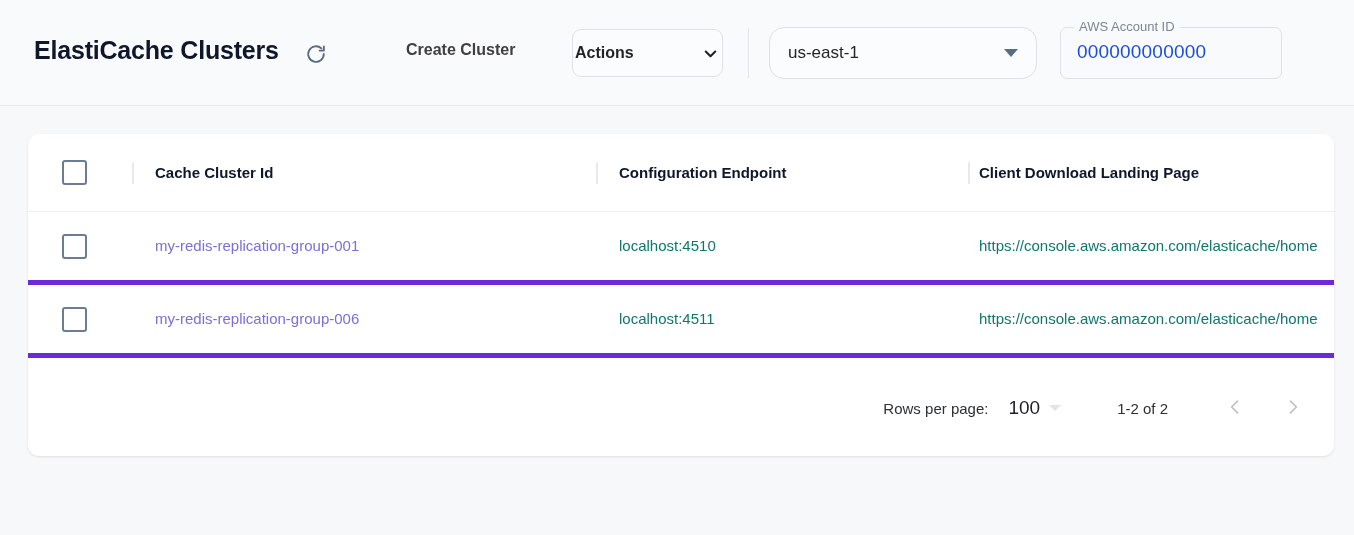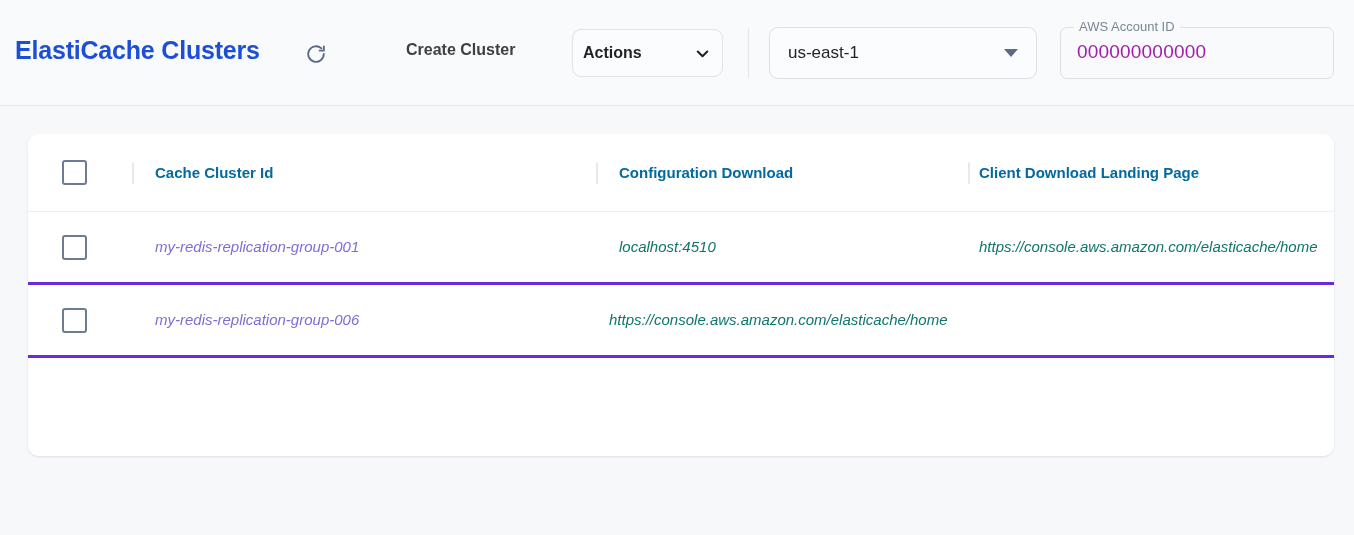--- a/index.html
+++ b/index.html
@@ -21,25 +21,25 @@
   .topbar {
     position: absolute;
     left: 0; top: 0;
     width: 1354px;
     height: 106px;
     background: #f9fafb;
     border-bottom: 1px solid #e6e8ec;
   }
   .page-title {
     position: absolute;
-    left: 15px; top: 36px;
+    left: 34px; top: 36px;
     font-size: 25px;
     font-weight: bold;
     letter-spacing: -0.2px;
-    color: #1d4ed8;
+    color: #0f172a;
     white-space: nowrap;
   }
   .refresh-btn {
     position: absolute;
     left: 300px; top: 38px;
     width: 32px; height: 32px;
     display: flex; align-items: center; justify-content: center;
     background: transparent;
     border: none;
     padding: 0;
@@ -64,21 +64,21 @@
   .actions-btn {
     position: absolute;
     left: 572px; top: 29px;
     width: 151px; height: 48px;
     border: 1px solid #dfe2e6;
     border-radius: 9px;
     background: #fbfcfd;
     display: flex;
     align-items: center;
     cursor: pointer;
-    padding: 0 10px;
+    padding: 0 2px;
     font-family: "Liberation Sans", sans-serif;
   }
   .actions-btn .lbl {
     font-size: 16px;
     font-weight: bold;
     color: #1f2328;
     white-space: nowrap;
   }
   .actions-btn .chev {
     margin-left: auto;
@@ -91,21 +91,21 @@
     left: 748px; top: 28px;
     width: 1px; height: 50px;
     background: #e2e5e9;
   }
 
   .region-select {
     position: absolute;
     left: 769px; top: 27px;
     width: 268px; height: 52px;
     border: 1px solid #dde0e4;
-    border-radius: 9px;
+    border-radius: 15px;
     background: #fbfcfd;
     display: flex;
     align-items: center;
     padding: 0 18px;
     cursor: pointer;
   }
   .region-select .val {
     font-size: 17px;
     color: #22262b;
     white-space: nowrap;
@@ -114,39 +114,39 @@
     margin-left: auto;
     width: 0; height: 0;
     border-left: 7px solid transparent;
     border-right: 7px solid transparent;
     border-top: 8px solid #5b6b80;
   }
 
   .account-field {
     position: absolute;
     left: 1060px; top: 27px;
-    width: 274px; height: 52px;
+    width: 222px; height: 52px;
     border: 1px solid #dde0e4;
     border-radius: 7px;
     background: transparent;
   }
   .account-field .legend {
     position: absolute;
     left: 13px; top: -9px;
     background: #f9fafb;
     padding: 0 5px;
     font-size: 13px;
     color: #7b8794;
     white-space: nowrap;
   }
   .account-field .value {
     position: absolute;
     left: 16px; top: 13px;
     font-size: 19px;
-    color: #a21caf;
+    color: #1d4ed8;
     white-space: nowrap;
     letter-spacing: 0.2px;
   }
 
   
   .card {
     position: absolute;
     left: 28px; top: 134px;
     width: 1306px; height: 322px;
     background: #ffffff;
@@ -156,21 +156,21 @@
   }
 
   .trow {
     position: relative;
     display: flex;
     align-items: center;
     height: 73px;
     width: 100%;
   }
   .trow.head { height: 78px; border-bottom: 1px solid #eceef1; }
-  .trow.data { height: 73px; border-bottom: 3px solid #6d28d9; font-style: italic; }
+  .trow.data { height: 73px; border-bottom: 5px solid #6d28d9; }
 
   .cell-check {
     width: 104px;
     flex: 0 0 104px;
     display: flex;
     align-items: center;
     justify-content: flex-start;
     padding-left: 34px;
   }
   .cbox {
@@ -203,21 +203,21 @@
   }
   .cell-landing {
     flex: 1 1 auto;
     padding-left: 9px;
     overflow: hidden;
   }
 
   .th {
     font-size: 15px;
     font-weight: bold;
-    color: #0369a1;
+    color: #0f172a;
     white-space: nowrap;
   }
   .td {
     font-size: 15px;
     color: #0f766e;
     white-space: nowrap;
   }
   .link {
     font-size: 15px;
     color: #7b6fd6;
@@ -318,21 +318,21 @@
   <div class="trow head">
     <div class="cell-check">
       <div class="cbox"></div>
     </div>
     <div class="colsep"></div>
     <div class="cell-id">
       <span class="th">Cache Cluster Id</span>
     </div>
     <div class="colsep"></div>
     <div class="cell-endpoint">
-      <span class="th">Configuration Download</span>
+      <span class="th">Configuration Endpoint</span>
     </div>
     <div class="colsep"></div>
     <div class="cell-landing">
       <span class="th">Client Download Landing Page</span>
     </div>
   </div>
 
   <div class="trow data">
     <div class="cell-check">
       <div class="cbox"></div>
@@ -353,20 +353,43 @@
 
   <div class="trow data">
     <div class="cell-check">
       <div class="cbox"></div>
     </div>
     <div class="colsep" style="visibility:hidden"></div>
     <div class="cell-id">
       <a class="link">my-redis-replication-group-006</a>
     </div>
     <div class="colsep" style="visibility:hidden"></div>
+    <div class="cell-endpoint">
+      <span class="td">localhost:4511</span>
+    </div>
     <div class="colsep" style="visibility:hidden"></div>
     <div class="cell-landing">
       <span class="td">https://console.aws.amazon.com/elasticache/home</span>
     </div>
   </div>
 
+  <div class="pager">
+    <span class="rpp-label">Rows per page:</span>
+    <span class="rpp-value">100</span>
+    <span class="rpp-caret"></span>
+    <span class="range">1-2 of 2</span>
+    <button class="navbtn prev">
+      <span>
+        <svg width="20" height="20" viewBox="0 0 24 24" fill="none" stroke="#bdc1c6" stroke-width="2" stroke-linecap="round" stroke-linejoin="round">
+          <polyline points="15,5 8,12 15,19"></polyline>
+        </svg>
+      </span>
+    </button>
+    <button class="navbtn next">
+      <span>
+        <svg width="20" height="20" viewBox="0 0 24 24" fill="none" stroke="#bdc1c6" stroke-width="2" stroke-linecap="round" stroke-linejoin="round">
+          <polyline points="9,5 16,12 9,19"></polyline>
+        </svg>
+      </span>
+    </button>
+  </div>
 
 </div>
 
 </body></html>

